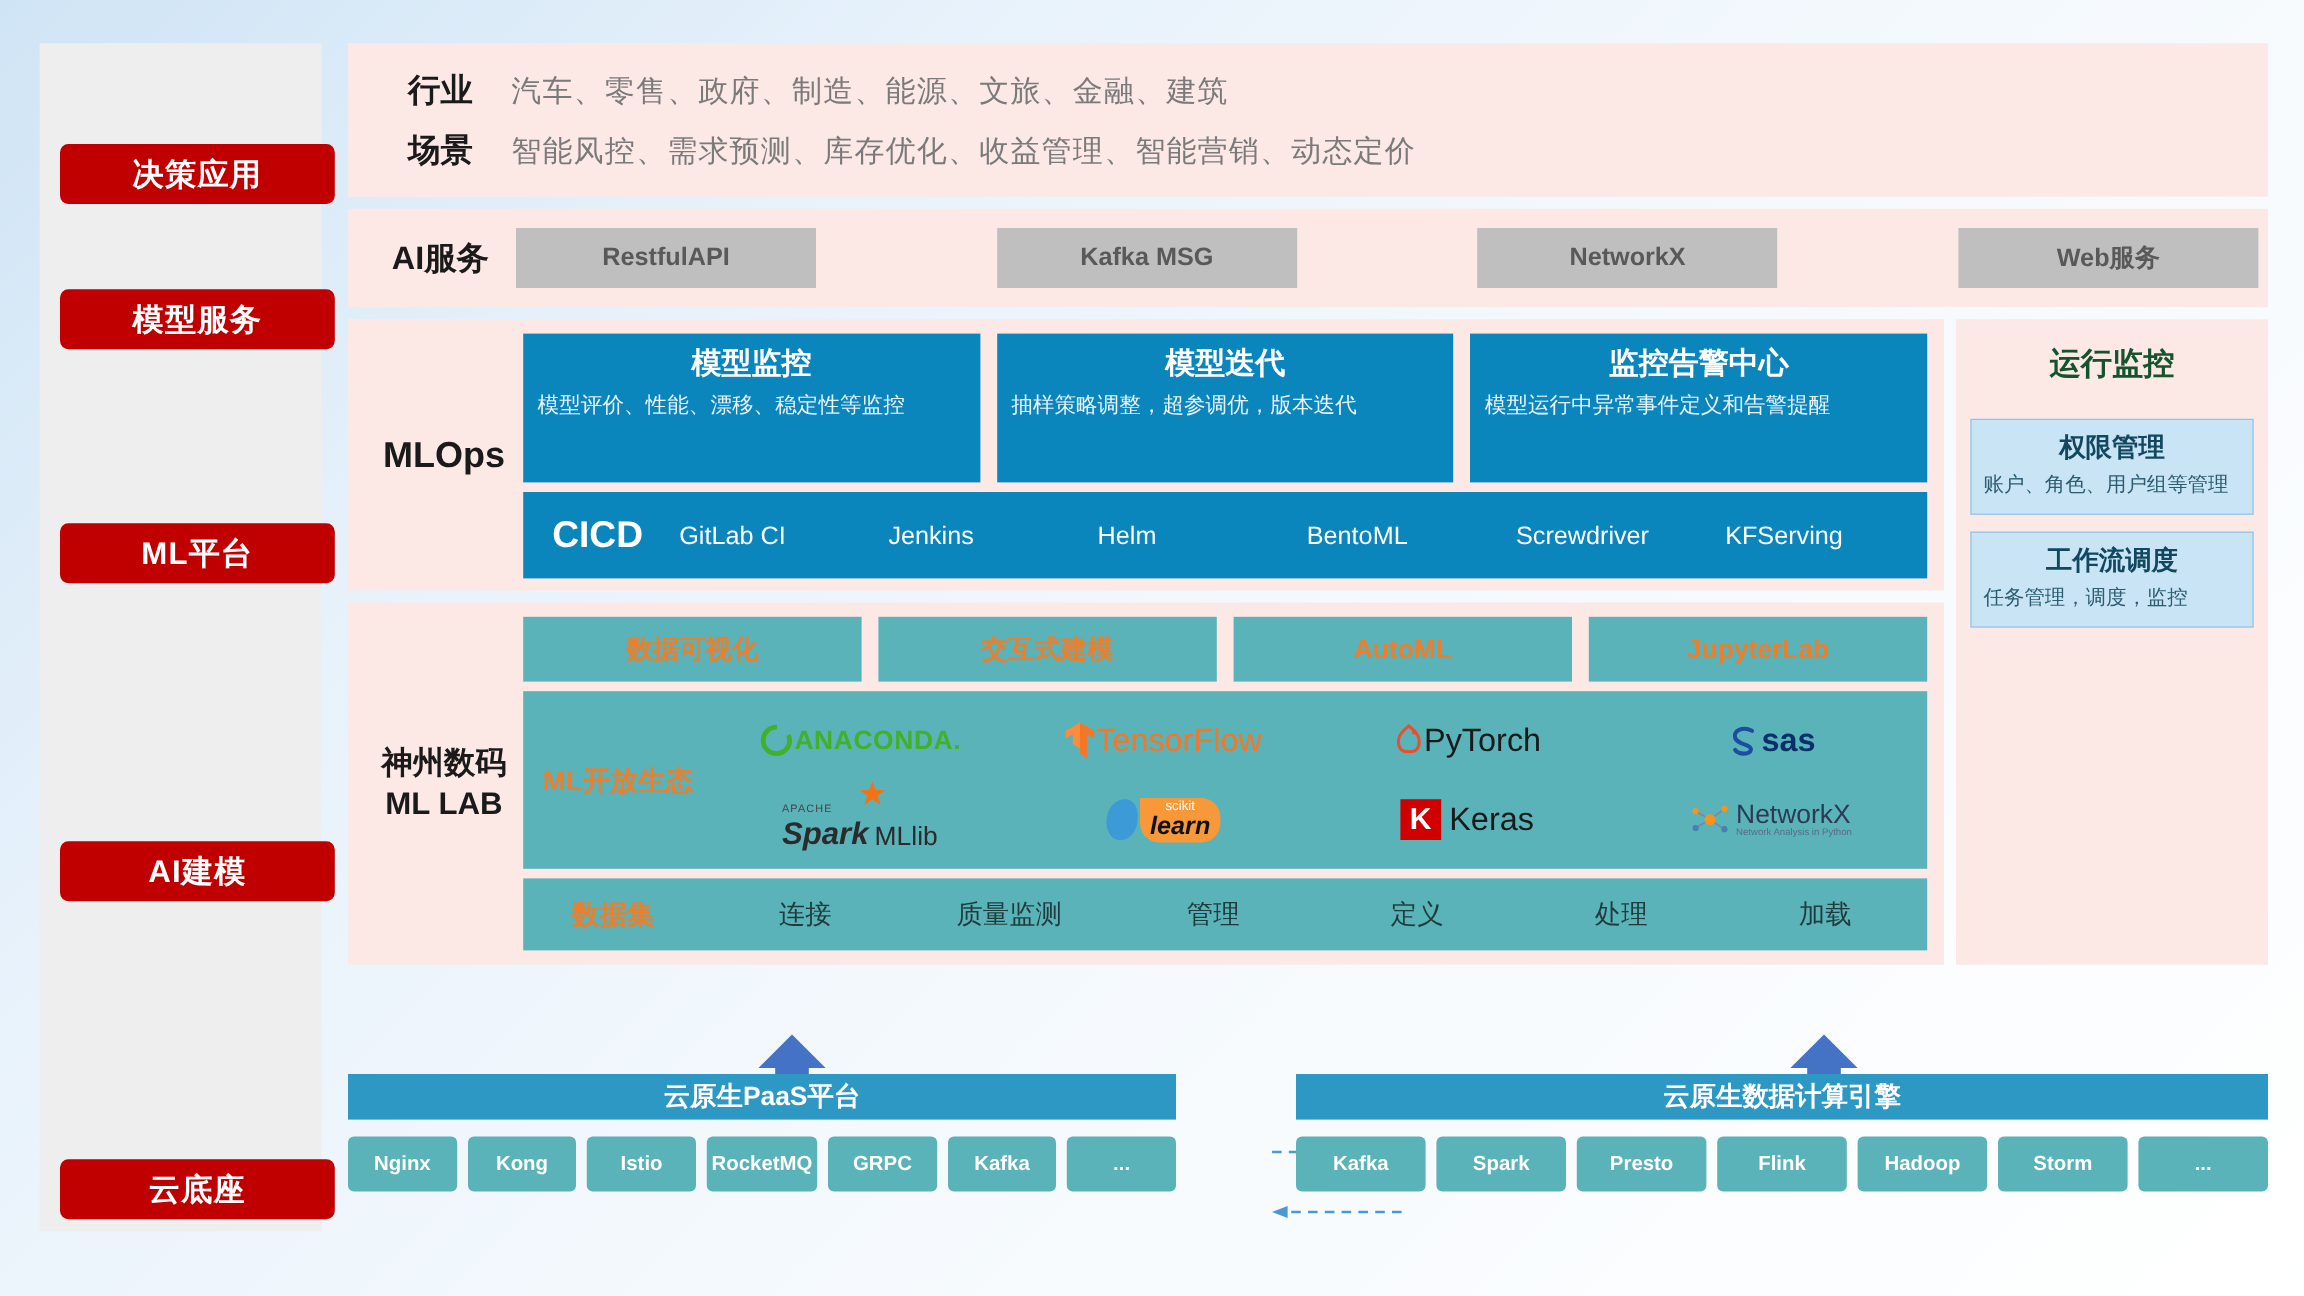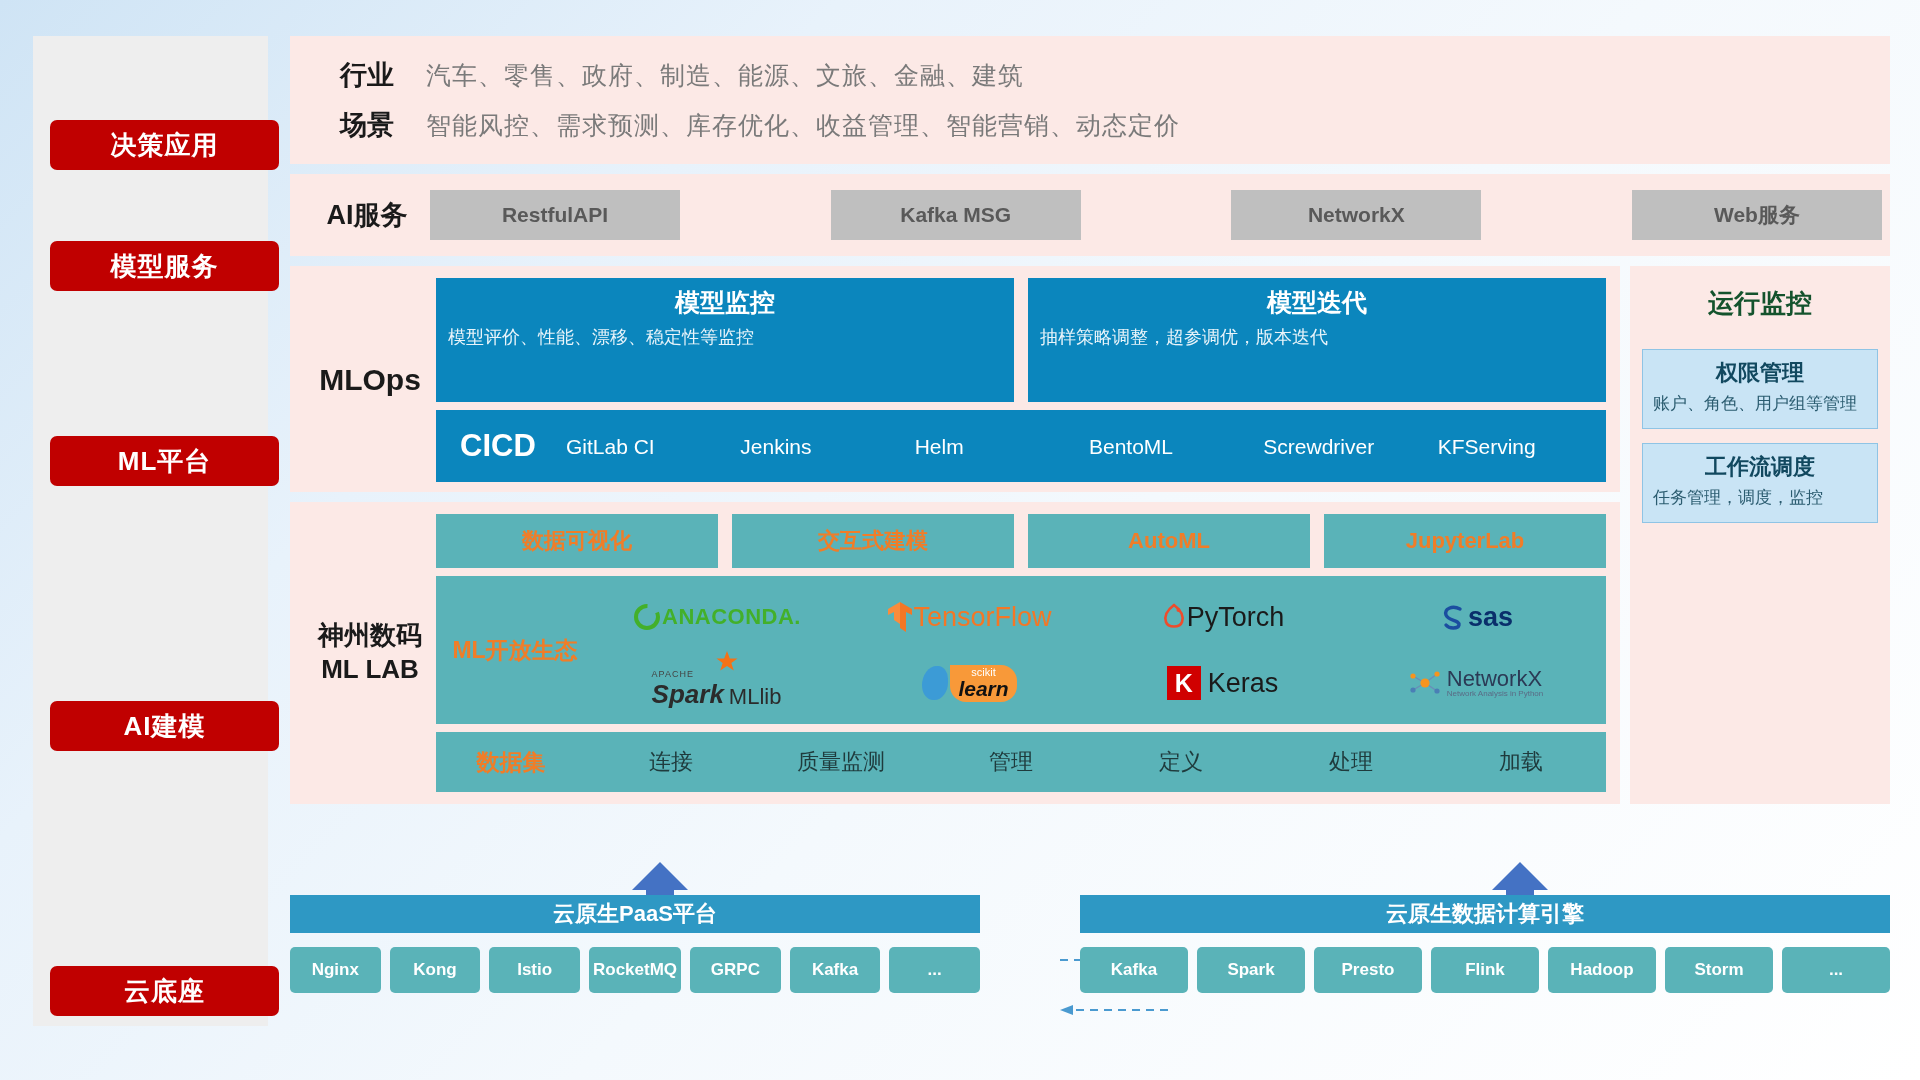--- a/index.html
+++ b/index.html
@@ -230,20 +230,24 @@
           <div class="mlops-key">MLOps</div>
           <div class="mlops-right">
             <div class="mlops-cards">
               <div class="mlops-card">
                 <div class="t">模型监控</div>
                 <div class="d">模型评价、性能、漂移、稳定性等监控</div>
               </div>
               <div class="mlops-card">
                 <div class="t">模型迭代</div>
                 <div class="d">抽样策略调整，超参调优，版本迭代</div>
+              </div>
+              <div class="mlops-card">
+                <div class="t">监控告警中心</div>
+                <div class="d">模型运行中异常事件定义和告警提醒</div>
               </div>
             </div>
             <div class="cicd">
               <div class="cicd-title">CICD</div>
               <div class="cicd-items">
                 <div class="cicd-item">GitLab CI</div>
                 <div class="cicd-item">Jenkins</div>
                 <div class="cicd-item">Helm</div>
                 <div class="cicd-item">BentoML</div>
                 <div class="cicd-item">Screwdriver</div>

